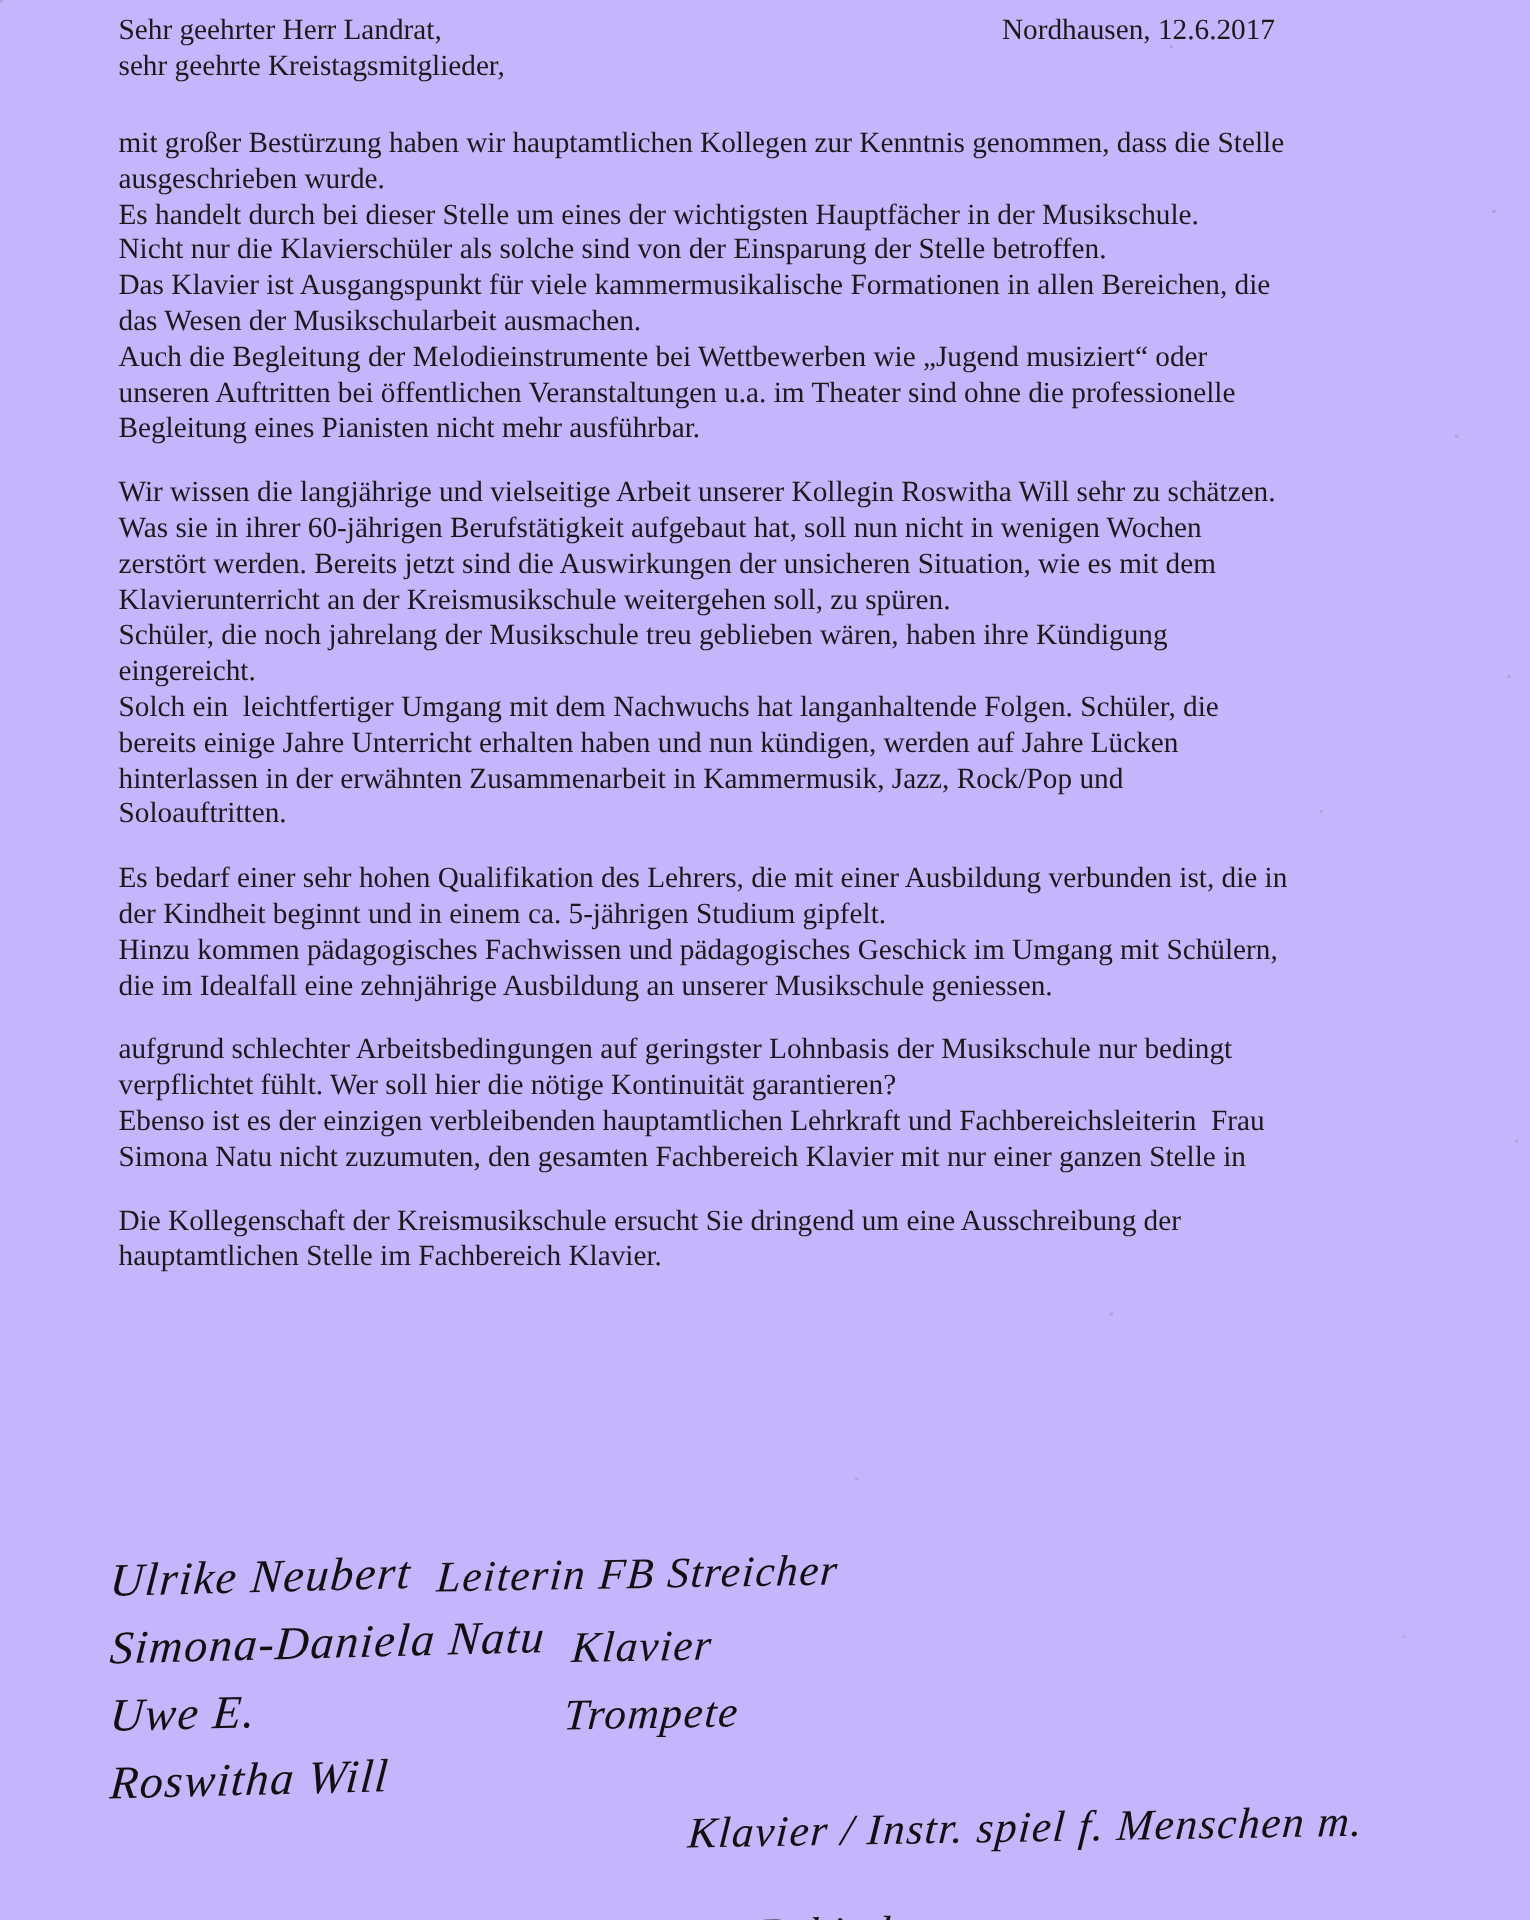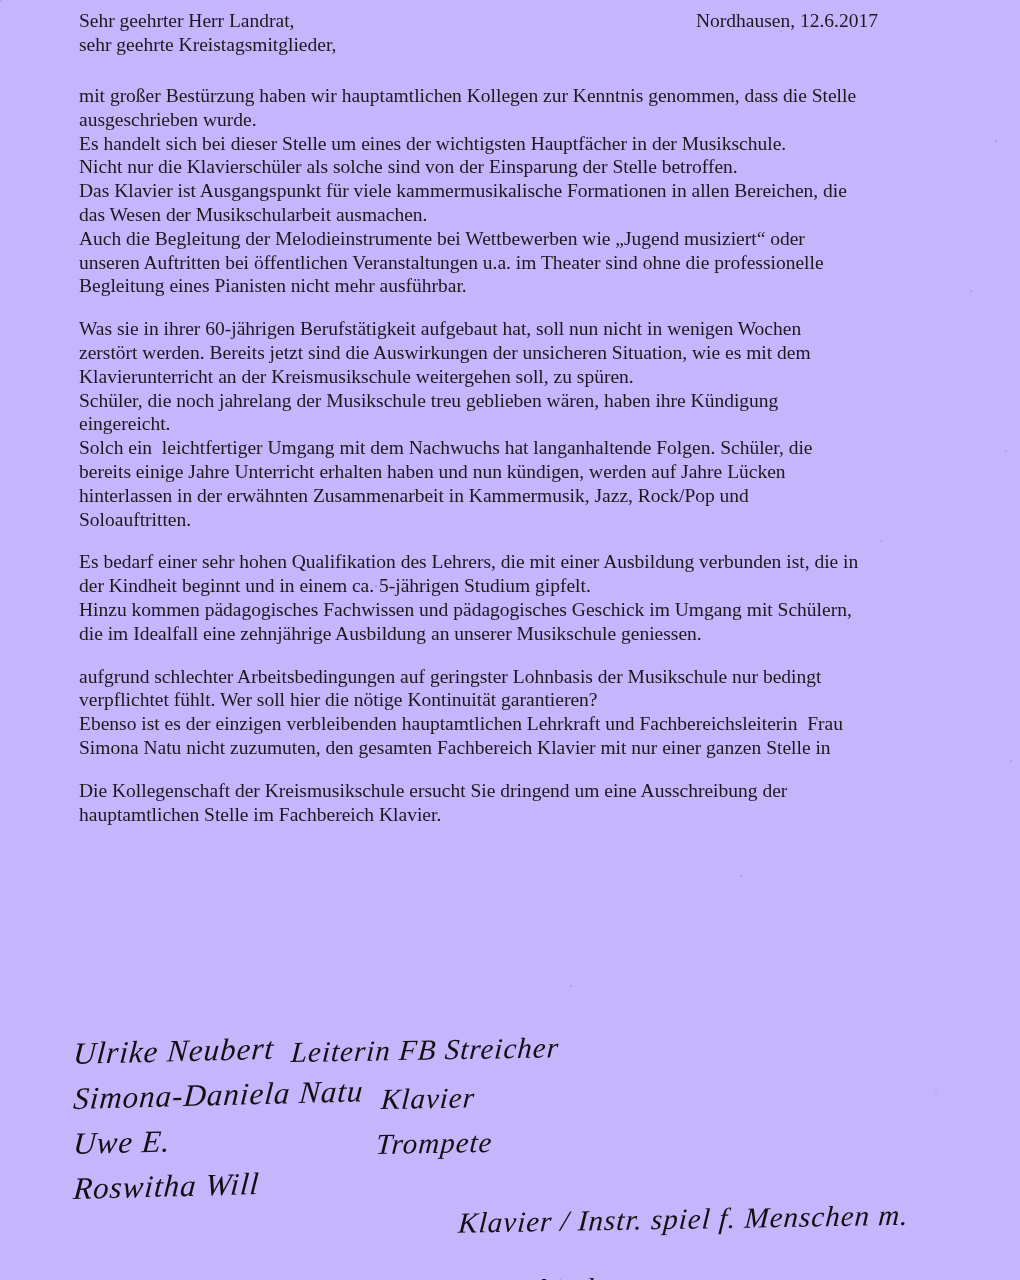--- a/index.html
+++ b/index.html
@@ -38,21 +38,21 @@
   }
   .salutation {
     position: absolute;
     top: 9px;
     left: 79px;
     line-height: 24px;
   }
   .dateline {
     position: absolute;
     top: 9px;
-    left: 696px;
+    left: 668px;
     line-height: 24px;
   }
   .body-block {
     position: absolute;
     top: 84px;
     left: 79px;
     width: 900px;
   }
   .para {
     margin: 0 0 19px 0;
@@ -116,29 +116,30 @@
       <div class="line">Sehr geehrter Herr Landrat,</div>
       <div class="line">sehr geehrte Kreistagsmitglieder,</div>
     </div>
 
   <div class="dateline">Nordhausen, 12.6.2017</div>
 
   <div class="body-block">
     <div class="para">
         <div class="line">mit großer Bestürzung haben wir hauptamtlichen Kollegen zur Kenntnis genommen, dass die Stelle</div>
         <div class="line">ausgeschrieben wurde.</div>
-        <div class="line">Es handelt sich bei dieser Stelle um eines der wichtigsten Hauptfächer in der Musikschule.</div>
+        <div class="line">Es handelt durch bei dieser Stelle um eines der wichtigsten Hauptfächer in der Musikschule.</div>
         <div class="line">Nicht nur die Klavierschüler als solche sind von der Einsparung der Stelle betroffen.</div>
         <div class="line">Das Klavier ist Ausgangspunkt für viele kammermusikalische Formationen in allen Bereichen, die</div>
         <div class="line">das Wesen der Musikschularbeit ausmachen.</div>
         <div class="line">Auch die Begleitung der Melodieinstrumente bei Wettbewerben wie „Jugend musiziert“ oder</div>
         <div class="line">unseren Auftritten bei öffentlichen Veranstaltungen u.a. im Theater sind ohne die professionelle</div>
         <div class="line">Begleitung eines Pianisten nicht mehr ausführbar.</div>
       </div>
     <div class="para">
+        <div class="line">Wir wissen die langjährige und vielseitige Arbeit unserer Kollegin Roswitha Will sehr zu schätzen.</div>
         <div class="line">Was sie in ihrer 60-jährigen Berufstätigkeit aufgebaut hat, soll nun nicht in wenigen Wochen</div>
         <div class="line">zerstört werden. Bereits jetzt sind die Auswirkungen der unsicheren Situation, wie es mit dem</div>
         <div class="line">Klavierunterricht an der Kreismusikschule weitergehen soll, zu spüren.</div>
         <div class="line">Schüler, die noch jahrelang der Musikschule treu geblieben wären, haben ihre Kündigung</div>
         <div class="line">eingereicht.</div>
         <div class="line">Solch ein  leichtfertiger Umgang mit dem Nachwuchs hat langanhaltende Folgen. Schüler, die</div>
         <div class="line">bereits einige Jahre Unterricht erhalten haben und nun kündigen, werden auf Jahre Lücken</div>
         <div class="line">hinterlassen in der erwähnten Zusammenarbeit in Kammermusik, Jazz, Rock/Pop und</div>
         <div class="line">Soloauftritten.</div>
       </div>

